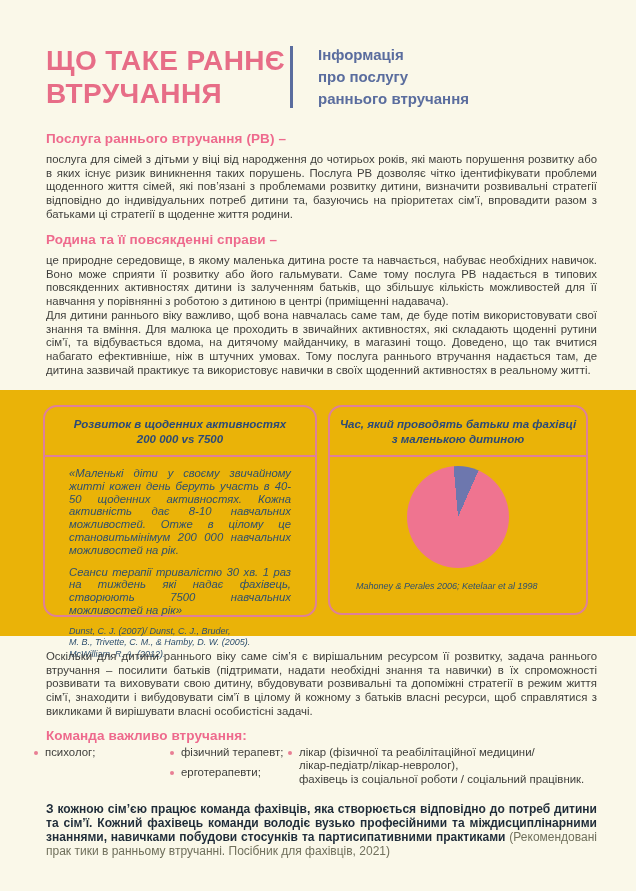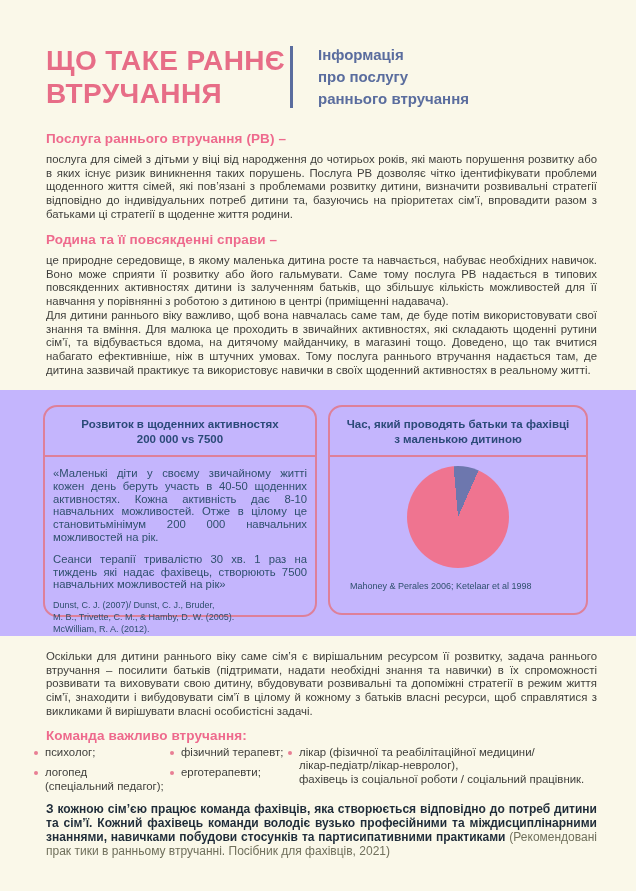--- a/index.html
+++ b/index.html
@@ -27,50 +27,51 @@
   h2.sec {
     font-size:13.5px; font-weight:bold; color:#EE6A8D; letter-spacing:.1px;
   }
   p.body {
     font-size:11.4px; line-height:13.7px; text-align:justify; color:#3E3E3B;
   }
 
   
   .band {
     position:absolute; top:390px; left:0; width:636px; height:246px;
-    background:#c4b5fd;
+    background:#eab308;
+    font-style:italic;
   }
   .card {
     position:absolute; top:15px; border:2px solid #DE8099; border-radius:14px;
     color:#2F506E;
   }
   .card-dev  { left:43px;  width:274px; height:212px; }
   .card-time { left:328px; width:260px; height:210px; }
   .card-head {
     border-bottom:2px solid #DE8099; text-align:center;
     padding:10px 6px 8px; font-weight:bold; font-size:11.5px; line-height:15px;
     color:#2B4A78;
   }
-  .card-body { padding:10px 8px 0; }
+  .card-body { padding:10px 24px 0; }
   .quote { font-size:11.3px; line-height:12.8px; text-align:justify; margin-bottom:9px; }
   .citation { font-size:9px; line-height:11.7px; margin-top:3px; }
 
   .pie {
     width:102px; height:102px; border-radius:50%; margin:9px auto 0;
     background:conic-gradient(from -5deg, #6D77AE 0deg 30deg, #EF7490 30deg 360deg);
   }
   .legend {
     display:flex; justify-content:space-between; align-items:center;
     padding:0 14px 0 17px; margin-top:7px; font-size:11.5px;
   }
   .leg-item { display:flex; align-items:center; }
   .swatch { width:13px; height:13px; margin-right:7px; display:inline-block; }
   .sw-parents { background:#EF7490; }
   .sw-specialists { background:#6D77AE; }
-  .source { font-size:9px; padding-left:20px; margin-top:13px; }
+  .source { font-size:9px; padding-left:26px; margin-top:13px; }
 
   
   .team { position:absolute; top:746px; left:34px; width:551px; display:flex; }
   .t-col1 { width:136px; }
   .t-col2 { width:118px; }
   .t-col3 { flex:1; }
   .t-item { display:flex; margin-bottom:7px; font-size:11.4px; line-height:13.4px; }
   .dot {
     width:4px; height:4px; border-radius:50%; background:#E87F94;
     margin:5px 7px 0 0; flex:none;
@@ -130,25 +131,20 @@
   <p class="body abs" style="top:650px;">Оскільки для дитини раннього віку саме сім’я є вирішальним ресурсом її розвитку, задача раннього втручання – посилити батьків (підтримати, надати необхідні знання та навички) в їх спроможності розвивати та виховувати свою дитину, вбудовувати  розвивальні  та допоміжні стратегії в режим життя сім’ї, знаходити і вибудовувати сім’ї в цілому й кожному з батьків власні ресурси, щоб справлятися з викликами й вирішувати власні особистісні задачі.</p>
 
   <h2 class="sec abs" style="top:728px;">Команда важливо втручання:</h2>
 
   <div class="team">
     <div class="t-col1">
       <div class="t-item">
         <span class="dot"></span>
         <span class="pre">психолог;</span>
       </div>
-      <div class="t-item">
-        <span class="dot"></span>
-        <span class="pre">логопед
-(спеціальний педагог);</span>
-      </div>
     </div>
     <div class="t-col2">
       <div class="t-item">
         <span class="dot"></span>
         <span class="pre">фізичний терапевт;</span>
       </div>
       <div class="t-item">
         <span class="dot"></span>
         <span class="pre">ерготерапевти;</span>
       </div>

